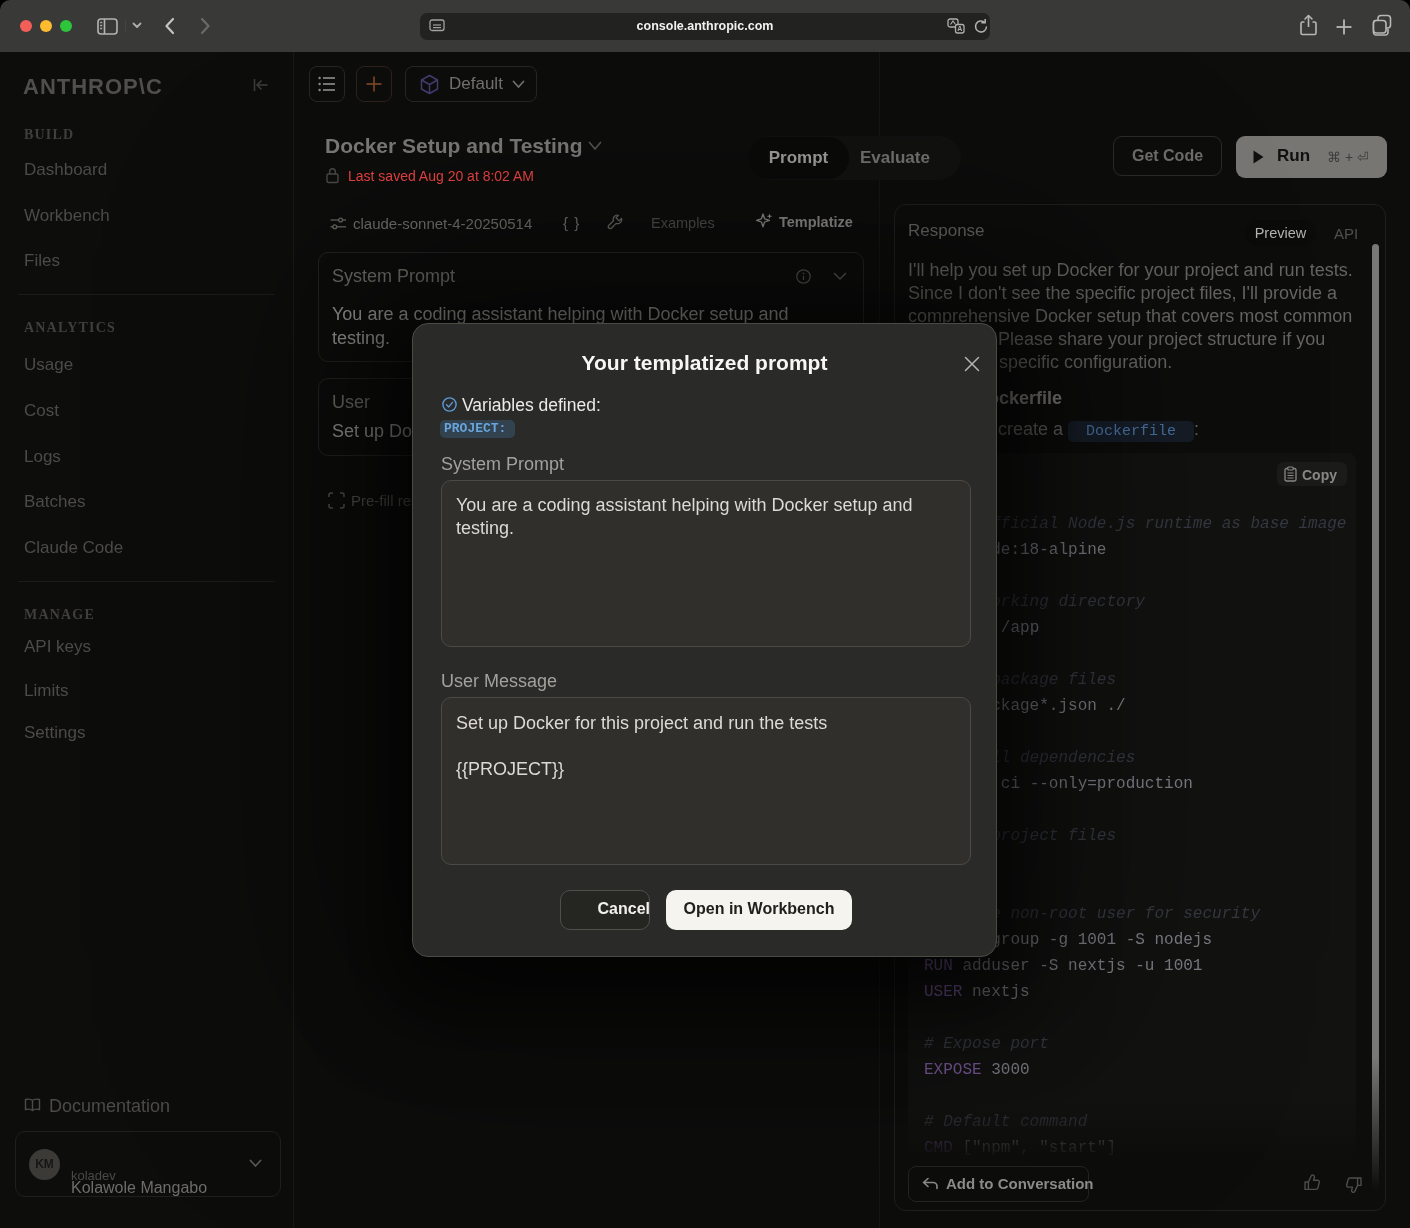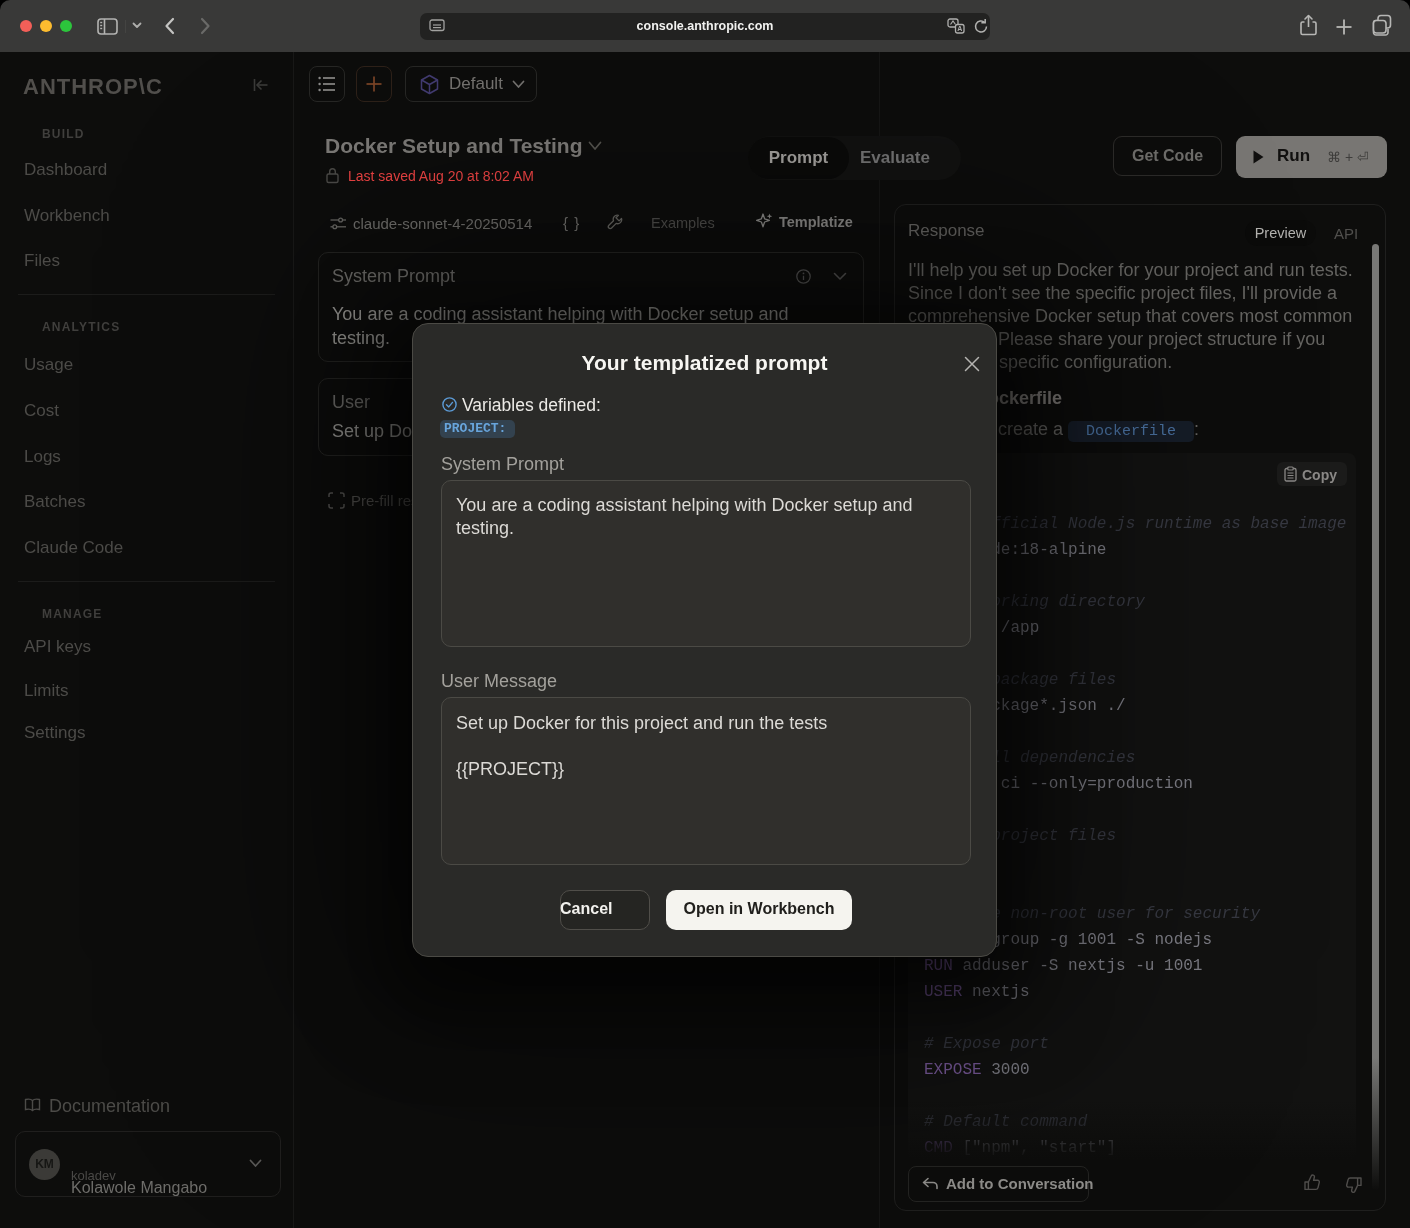--- a/index.html
+++ b/index.html
@@ -16,22 +16,22 @@
     background:#222221; border-radius:7px; }
   .urltext { position:absolute; left:0; right:0; top:6px; text-align:center;
     color:#f2f2f0; font-size:12.5px; font-weight:700; }
   
   .pagebg { position:absolute; left:0; top:52px; width:1410px; height:1176px;
     background:#0d0d0c; }
   
   .sbline { position:absolute; left:293px; top:52px; width:1px; height:1176px; background:#191918; }
   .logo { position:absolute; left:23px; top:74px; font-size:22px; font-weight:700;
     color:#514f4c; letter-spacing:1px; }
-  .navlabel { position:absolute; left:42px; font-size:12px; font-weight:700;
-    color:#403f3d; letter-spacing:1.2px; }
+  .navlabel { position:absolute; left:24px; font-size:14px; font-weight:700;
+    color:#403f3d; letter-spacing:1.2px;font-family:Liberation Serif, serif; }
   .navitem { position:absolute; left:24px; font-size:17px; color:#4c4b48; }
   .sbdiv { position:absolute; left:18px; width:257px; height:1px; background:#1c1c1b; }
   
   .hbtn { position:absolute; top:66px; width:36px; height:36px; border:1px solid #272725; border-radius:8px; }
   .title { position:absolute; left:325px; top:134px; font-size:21px; font-weight:700; color:#7d7b78; }
   .subtitle { position:absolute; left:348px; top:168px; font-size:14px; color:#ef4444;text-align:right; }
   .panel { position:absolute; border:1px solid #232321; border-radius:10px; }
   
   .vline2 { position:absolute; left:879px; top:52px; width:1px; height:1176px; background:#161615; }
   .rpanel { position:absolute; left:894px; top:204px; width:492px; height:1007px;
@@ -307,16 +307,16 @@
   <div class="abs" style="left:49px;top:71px;font-size:17.5px;color:#eceae6;">Variables defined:</div>
   <div class="abs" style="left:27px;top:96px;width:75px;height:18px;background:#33424f;border-radius:5px;"></div>
   <div class="abs" style="left:31px;top:97px;font-family:'Liberation Mono',monospace;font-size:13px;font-weight:700;color:#68a5dc;">PROJECT:</div>
   <div class="abs" style="left:28px;top:130px;font-size:18px;color:#a3a19c;">System Prompt</div>
   <div class="abs" style="left:28px;top:156px;width:530px;height:167px;background:#302f2c;border:1px solid #4b4a45;border-radius:10px;"></div>
   <div class="abs" style="left:43px;top:170px;width:500px;font-size:18px;line-height:23px;color:#dcdad6;">You are a coding assistant helping with Docker setup and testing.</div>
   <div class="abs" style="left:28px;top:347px;font-size:18px;color:#a3a19c;">User Message</div>
   <div class="abs" style="left:28px;top:373px;width:530px;height:168px;background:#302f2c;border:1px solid #4b4a45;border-radius:10px;"></div>
   <div class="abs" style="left:43px;top:388px;width:500px;font-size:18px;line-height:23px;color:#dcdad6;">Set up Docker for this project and run the tests<br><br>{{PROJECT}}</div>
   <div class="abs" style="left:147px;top:566px;width:90px;height:40px;background:#252522;border:1px solid #504e49;border-radius:10px;"></div>
-  <div class="abs" style="left:147px;top:576px;width:90px;text-align:left;font-size:16px;font-weight:700;color:#f2f1ed;">Cancel</div>
+  <div class="abs" style="left:147px;top:576px;width:90px;text-align:right;font-size:16px;font-weight:700;color:#f2f1ed;">Cancel</div>
   <div class="abs" style="left:253px;top:566px;width:186px;height:40px;background:#f5f4ef;border-radius:10px;"></div>
   <div class="abs" style="left:253px;top:576px;width:186px;text-align:center;font-size:16px;font-weight:700;color:#21201d;">Open in Workbench</div>
 </div>
 
 </body></html>

